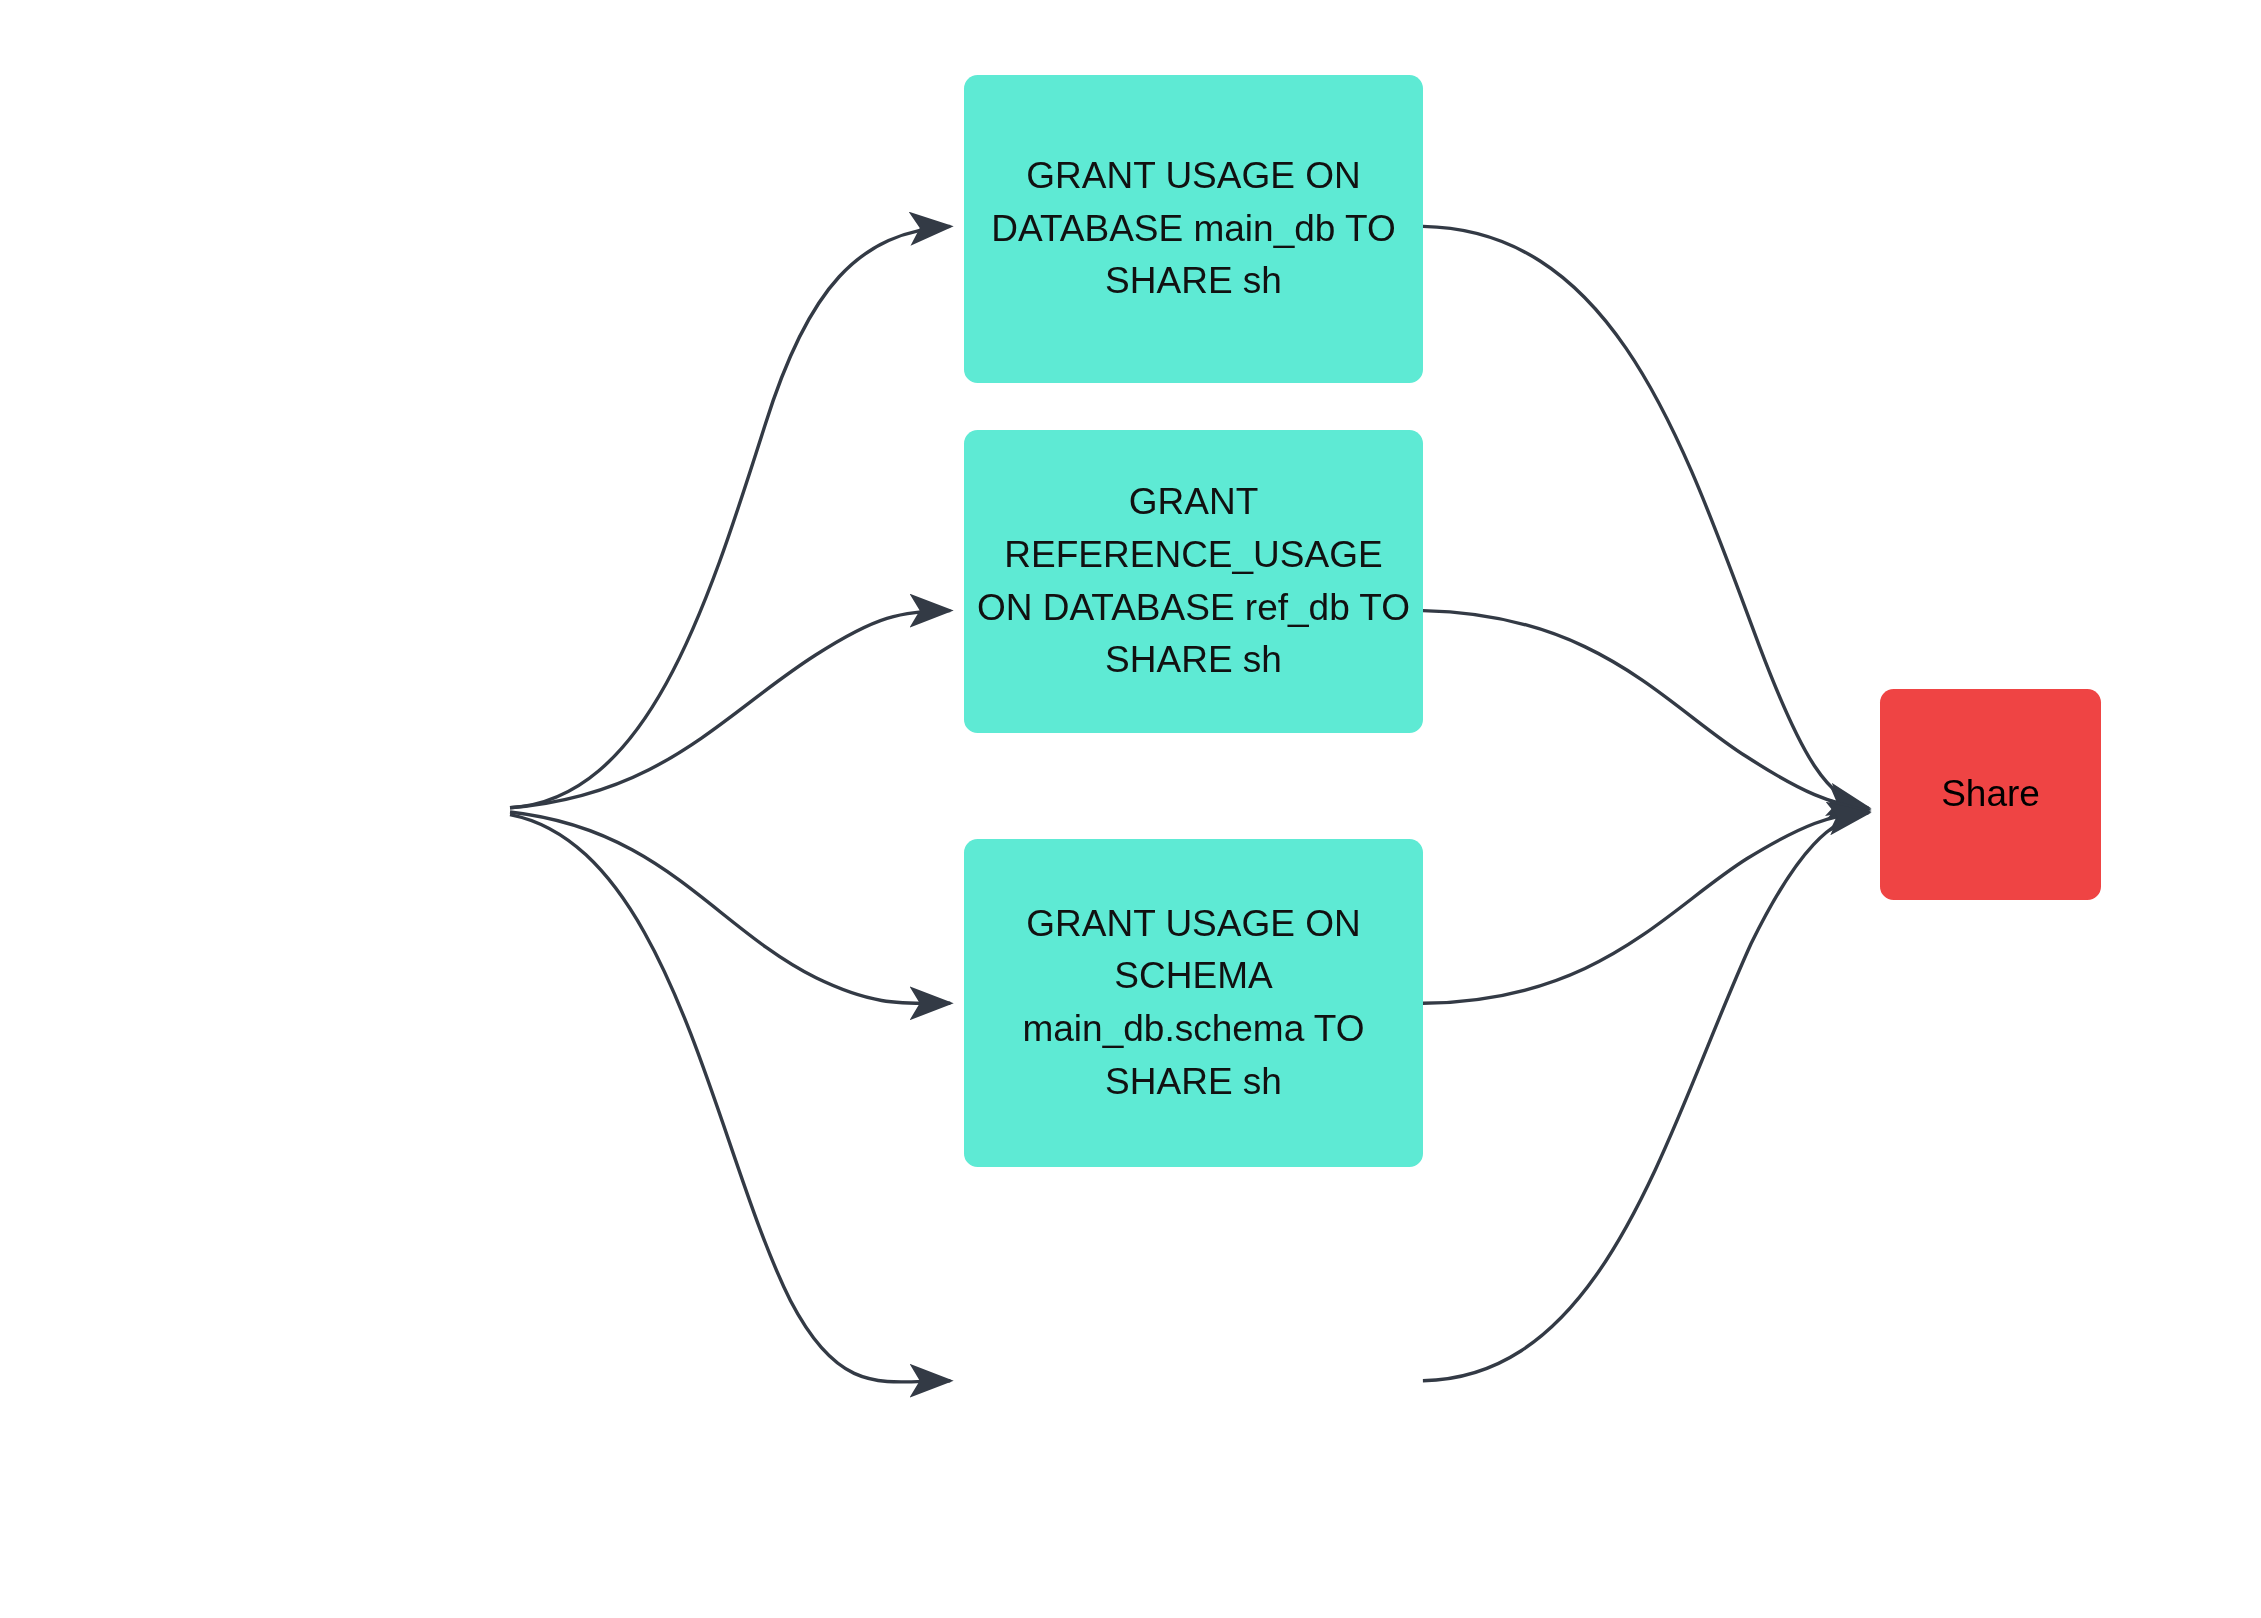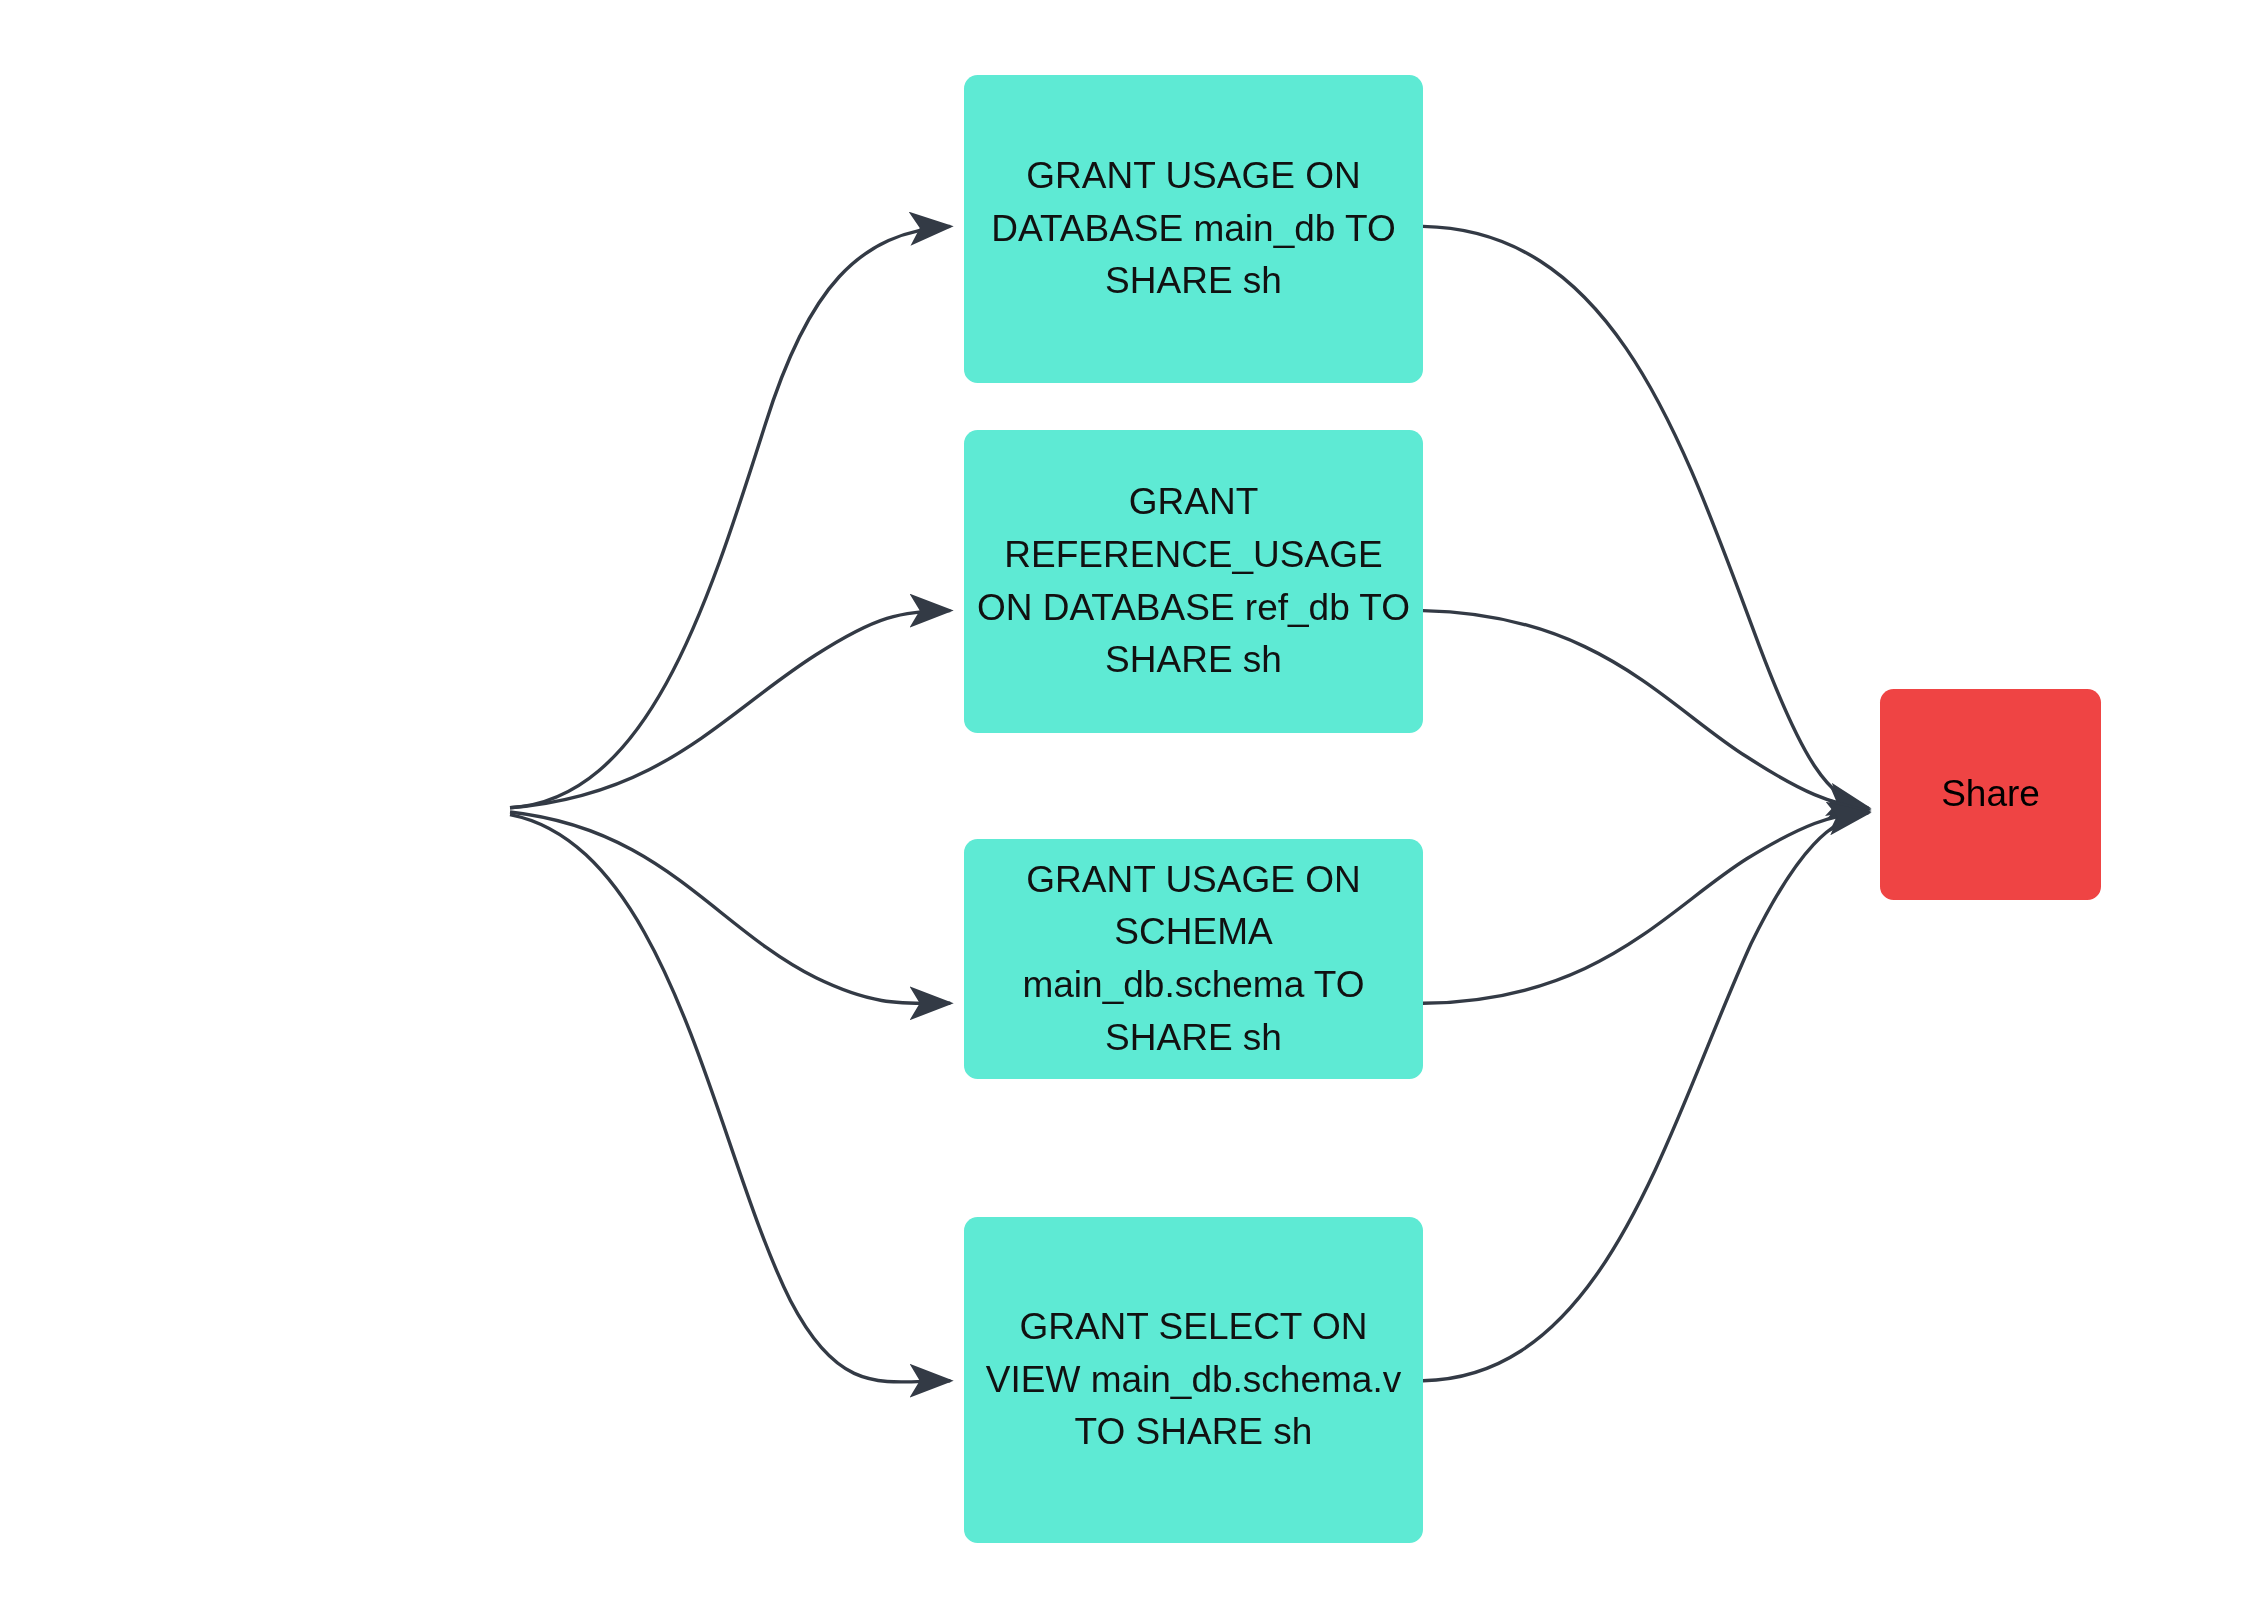--- a/index.html
+++ b/index.html
@@ -62,21 +62,21 @@
     border-radius: 13.6px;
     left: 964px;
     width: 459px;
   }
   .proc .node-label {
     font-size: 37px;
     padding: 0 8.5px;
   }
   #node-g1 { top: 75px;   height: 308px; }
   #node-g2 { top: 430px;  height: 303px; }
-  #node-g3 { top: 839px;  height: 240px; }
+  #node-g3 { top: 839px;  height: 328px; }
   #node-g4 { top: 1217px; height: 326px; }
 
   
   #node-share {
     left: 1880px;
     top: 689px;
     width: 221px;
     height: 211px;
     background: #ef4444;
     border-radius: 13.6px;
@@ -115,22 +115,19 @@
   </div>
 
   <div class="node proc" id="node-g2">
     <span class="node-label">GRANT REFERENCE_USAGE ON DATABASE ref_db TO SHARE sh</span>
   </div>
 
   <div class="node proc" id="node-g3">
     <span class="node-label">GRANT USAGE ON SCHEMA main_db.schema TO SHARE sh</span>
   </div>
 
-  <div class="node proc" id="node-g4">
-    <span class="node-label">GRANT SELECT ON VIEW main_db.schema.v TO SHARE sh</span>
-  </div>
 
   <div class="node" id="node-share">
     <span class="node-label">Share</span>
   </div>
 
 </div>
 
 
 </body></html>

